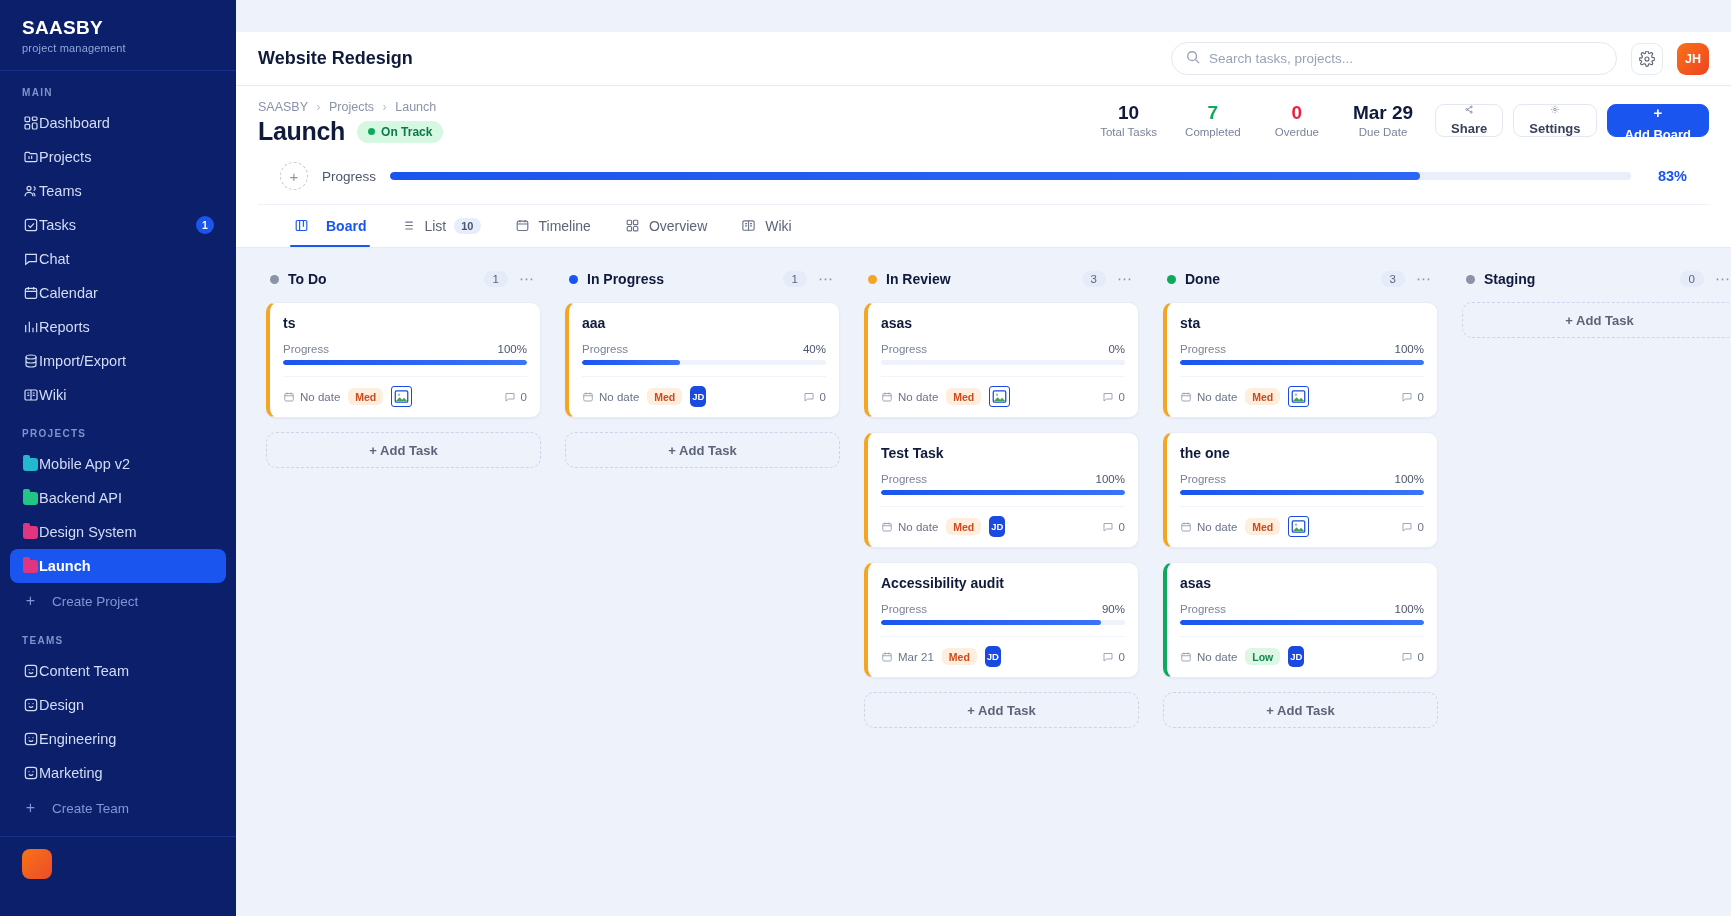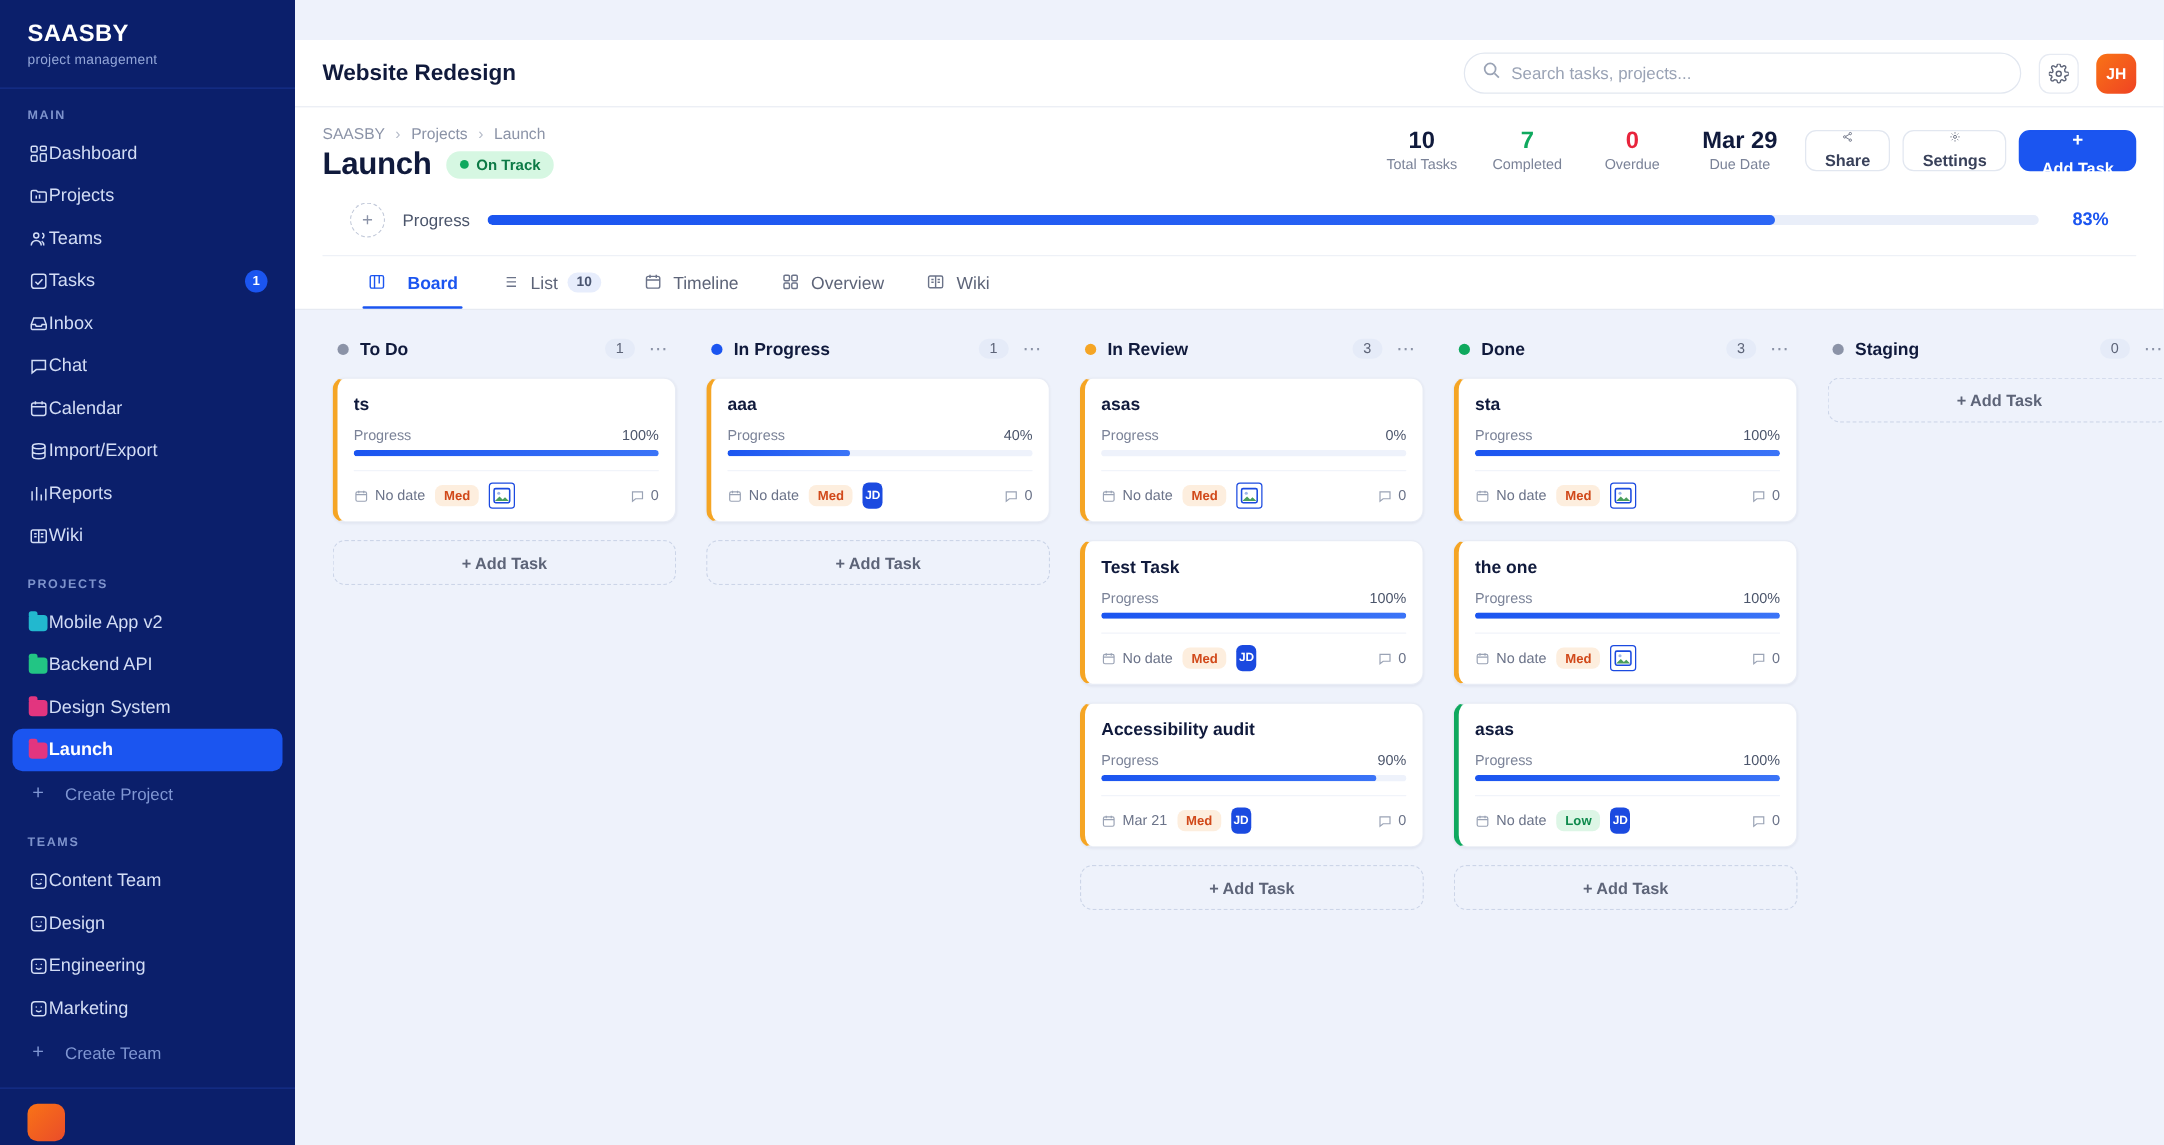--- a/index.html
+++ b/index.html
@@ -219,59 +219,50 @@
               <rect x="3.5" y="3.5" width="17" height="17" rx="3"></rect>
               <path d="M8 12.5l3 3 5.5-6"></path>
             </svg>
           </span>
           <span class="nav-label">Tasks</span>
           <span class="badge-count">1</span>
         </div>
         <div class="nav-item">
           <span class="ico">
             <svg viewBox="0 0 24 24" fill="none" stroke="currentColor" stroke-width="1.8">
-              <path d="M3 13l3-8h12l3 8v4a2 2 0 01-2 2H5a2 2 0 01-2-2z"></path>
-              <path d="M3 13h5l1 2h6l1-2h5"></path>
-            </svg>
-          </span>
-          <span class="nav-label">Inbox</span>
-        </div>
-        <div class="nav-item">
-          <span class="ico">
-            <svg viewBox="0 0 24 24" fill="none" stroke="currentColor" stroke-width="1.8">
               <path d="M4 5h16v11H9l-5 4z"></path>
             </svg>
           </span>
           <span class="nav-label">Chat</span>
         </div>
         <div class="nav-item">
           <span class="ico">
             <svg viewBox="0 0 24 24" fill="none" stroke="currentColor" stroke-width="1.8">
               <rect x="3.5" y="5" width="17" height="15" rx="2.5"></rect>
               <path d="M3.5 9.5h17M8 3v4M16 3v4"></path>
             </svg>
           </span>
           <span class="nav-label">Calendar</span>
         </div>
         <div class="nav-item">
           <span class="ico">
             <svg viewBox="0 0 24 24" fill="none" stroke="currentColor" stroke-width="1.8">
+              <path d="M4 20V9M9.5 20V4M15 20v-7M20.5 20V6"></path>
+            </svg>
+          </span>
+          <span class="nav-label">Reports</span>
+        </div>
+        <div class="nav-item">
+          <span class="ico">
+            <svg viewBox="0 0 24 24" fill="none" stroke="currentColor" stroke-width="1.8">
               <ellipse cx="12" cy="6" rx="7.5" ry="3"></ellipse>
               <path d="M4.5 6v12c0 1.7 3.4 3 7.5 3s7.5-1.3 7.5-3V6M4.5 12c0 1.7 3.4 3 7.5 3s7.5-1.3 7.5-3"></path>
             </svg>
           </span>
           <span class="nav-label">Import/Export</span>
-        </div>
-        <div class="nav-item">
-          <span class="ico">
-            <svg viewBox="0 0 24 24" fill="none" stroke="currentColor" stroke-width="1.8">
-              <path d="M4 20V9M9.5 20V4M15 20v-7M20.5 20V6"></path>
-            </svg>
-          </span>
-          <span class="nav-label">Reports</span>
         </div>
         <div class="nav-item">
           <span class="ico">
             <svg viewBox="0 0 24 24" fill="none" stroke="currentColor" stroke-width="1.8">
               <rect x="3" y="4.5" width="18" height="15" rx="2"></rect>
               <path d="M12 4.5v15M6.5 9h3M6.5 12.5h3M14.5 9h3M14.5 12.5h3"></path>
             </svg>
           </span>
           <span class="nav-label">Wiki</span>
         </div>
@@ -439,21 +430,21 @@
           </div>
           <div class="btn">
             <svg width="14" height="14" viewBox="0 0 24 24" fill="none" stroke="#5d6478" stroke-width="1.8">
               <circle cx="12" cy="12" r="3.2"></circle>
               <path d="M12 2v3M12 19v3M2 12h3M19 12h3M4.9 4.9l2.1 2.1M17 17l2.1 2.1M19.1 4.9L17 7M7 17l-2.1 2.1"></path>
             </svg>
             <span>Settings</span>
           </div>
           <div class="btn primary">
             <span style="font-size:15px;line-height:1">+</span>
-            <span>Add Task</span>
+            <span>Add Board</span>
           </div>
         </div>
       </div>
 
       <div class="progressrow">
         <div class="circ-add">
           <span>+</span>
         </div>
         <div class="prog-label">Progress</div>
         <div class="prog-track">

